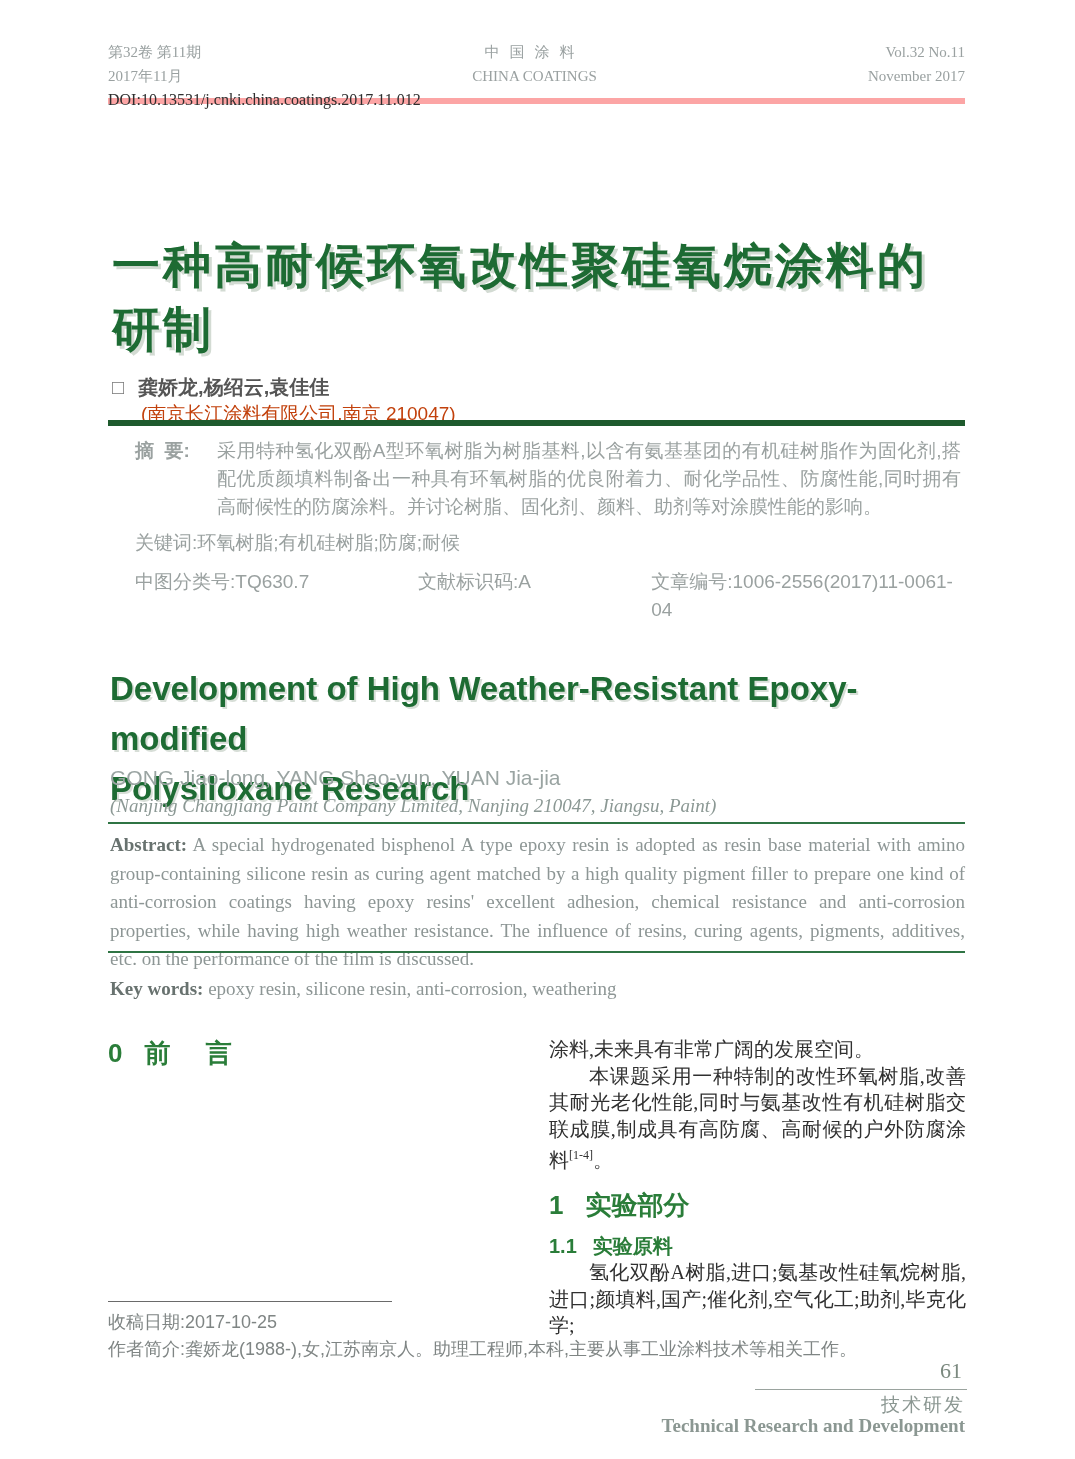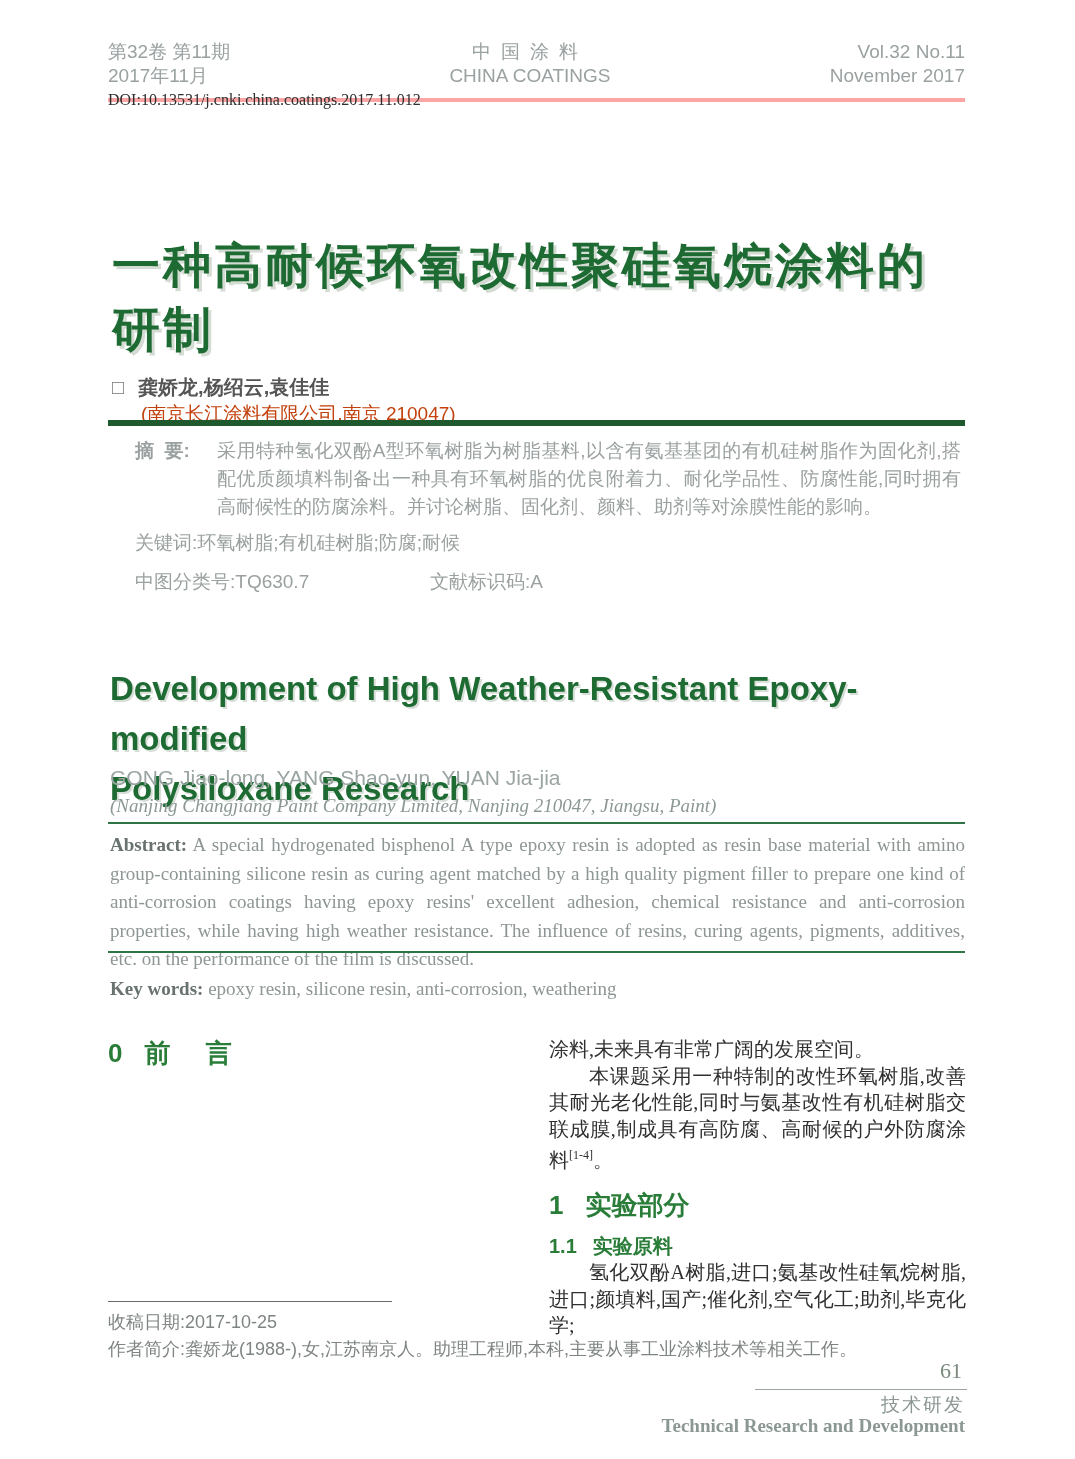--- a/index.html
+++ b/index.html
@@ -10,22 +10,22 @@
     background:#ffffff;
     overflow:hidden;
     font-family:"Liberation Sans", sans-serif;
   }
 
   
   .header {
     position:absolute; top:40px; left:108px; width:857px;
     display:flex; justify-content:space-between; align-items:flex-start;
     padding-bottom:10px;
-    border-bottom:4px solid #fca5a5;
-    color:#9aa1a1; font-size:19px; line-height:24px;
+    border-bottom:6px solid #fca5a5;
+    color:#9aa1a1; font-size:15px; line-height:24px;font-family:Liberation Serif, serif;
   }
   .h-center { text-align:center; }
   .h-center .cn { letter-spacing:10px; }
   .h-right { text-align:right; }
   .doi {
     position:absolute; top:91px; left:108px;
     font-family:"Liberation Serif", serif;
     color:#2e2e2e; font-size:16px;
   }
 
@@ -188,20 +188,21 @@
     <div class="abs-row">
       <span class="abs-label">摘  要:</span>
       <span class="abs-text">采用特种氢化双酚A型环氧树脂为树脂基料,以含有氨基基团的有机硅树脂作为固化剂,搭配优质颜填料制备出一种具有环氧树脂的优良附着力、耐化学品性、防腐性能,同时拥有高耐候性的防腐涂料。并讨论树脂、固化剂、颜料、助剂等对涂膜性能的影响。</span>
     </div>
     <div class="kw-line">
       <span>关键词:</span><span>环氧树脂;有机硅树脂;防腐;耐候</span>
     </div>
     <div class="clc-row">
       <span class="c1">中图分类号:TQ630.7</span>
       <span class="c2">文献标识码:A</span>
+      <span class="c3">文章编号:1006-2556(2017)11-0061-04</span>
     </div>
   </div>
 
   <div class="title-en">
     <div>Development of High Weather-Resistant Epoxy-modified</div>
     <div>Polysiloxane Research</div>
   </div>
   <div class="authors-en">GONG Jiao-long, YANG Shao-yun, YUAN Jia-jia</div>
   <div class="affil-en">(Nanjing Changjiang Paint Company Limited, Nanjing 210047, Jiangsu, Paint)</div>
 

